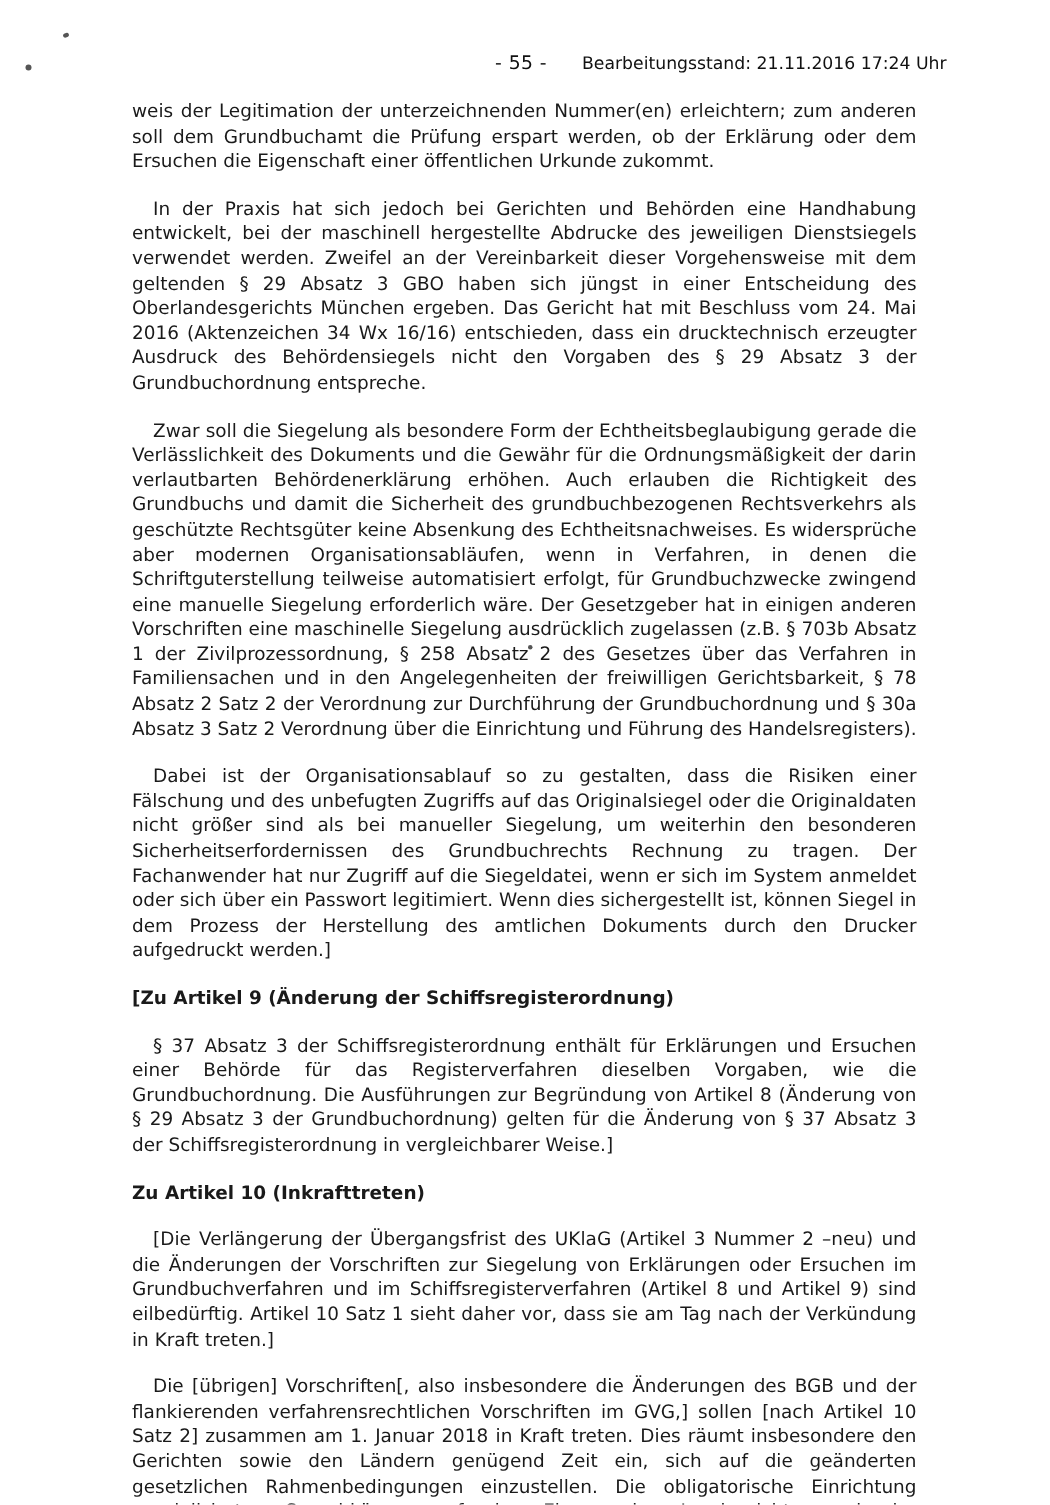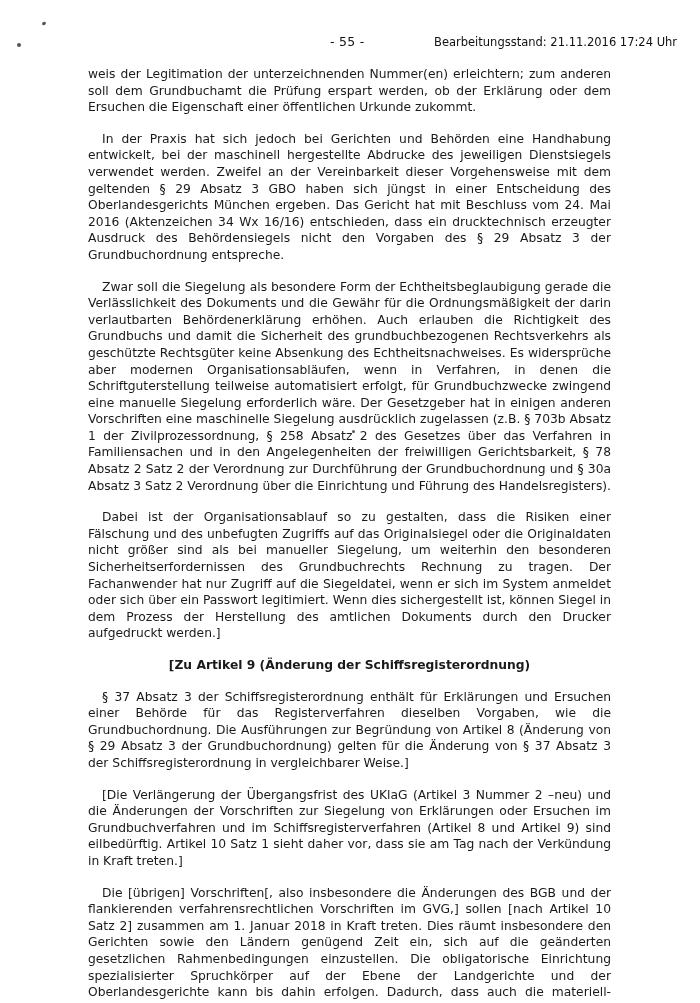--- a/index.html
+++ b/index.html
@@ -43,21 +43,21 @@
   }
   .page-number {
     position: absolute;
     left: 330px;
     top: 0;
     font-size: 12.5px;
     letter-spacing: 0.3px;
   }
   .edit-status {
     position: absolute;
-    left: 434px;
+    left: 388px;
     top: 1px;
     font-size: 11.5px;
     white-space: nowrap;
   }
 
   .content {
     position: absolute;
     left: 88px;
     top: 66px;
     width: 523px;
@@ -72,21 +72,21 @@
     hyphens: manual;
   }
   p.para.indent {
     text-indent: 14px;
   }
   p.heading {
     margin: 0 0 15px 0;
     font-size: 12.3px;
     line-height: 16.6px;
     font-weight: bold;
-    text-align: center;
+    text-align: left;
   }
   p.last {
     margin-bottom: 0;
   }
 </style>
 </head>
 <body>
 
 <div class="page">
 
@@ -99,17 +99,18 @@
     <span class="edit-status">Bearbeitungsstand: 21.11.2016  17:24 Uhr</span>
   </div>
 
   <div class="content">
     <p class="para">weis der Legitimation der unterzeichnenden Nummer(en) erleichtern; zum anderen soll dem Grundbuchamt die Prüfung erspart werden, ob der Erklärung oder dem Ersuchen die Eigenschaft einer öffentlichen Urkunde zukommt.</p>
     <p class="para indent">In der Praxis hat sich jedoch bei Gerichten und Behörden eine Handhabung entwickelt, bei der maschinell hergestellte Abdrucke des jeweiligen Dienstsiegels verwendet werden. Zweifel an der Vereinbarkeit dieser Vorgehensweise mit dem geltenden § 29 Absatz 3 GBO haben sich jüngst in einer Entscheidung des Oberlandesgerichts München ergeben. Das Gericht hat mit Beschluss vom 24. Mai 2016 (Aktenzeichen 34 Wx 16/16) entschieden, dass ein drucktechnisch erzeugter Ausdruck des Behördensiegels nicht den Vorgaben des § 29 Absatz 3 der Grundbuchordnung entspreche.</p>
     <p class="para indent">Zwar soll die Siegelung als besondere Form der Echtheitsbeglaubigung gerade die Verlässlichkeit des Dokuments und die Gewähr für die Ordnungsmäßigkeit der darin verlautbarten Behördenerklärung erhöhen. Auch erlauben die Richtigkeit des Grundbuchs und damit die Sicherheit des grundbuchbezogenen Rechtsverkehrs als geschützte Rechtsgüter keine Absenkung des Echtheitsnachweises. Es widersprüche aber modernen Organisationsabläufen, wenn in Verfahren, in denen die Schriftguterstellung teilweise automatisiert erfolgt, für Grundbuchzwecke zwingend eine manuelle Siegelung erforderlich wäre. Der Gesetzgeber hat in einigen anderen Vorschriften eine maschinelle Siegelung ausdrücklich zugelassen (z.B. § 703b Absatz 1 der Zivilprozessordnung, § 258 Absatz 2 des Gesetzes über das Verfahren in Familiensachen und in den Angelegenheiten der freiwilligen Gerichtsbarkeit, § 78 Absatz 2 Satz 2 der Verordnung zur Durchführung der Grundbuchordnung und § 30a Absatz 3 Satz 2 Verordnung über die Einrichtung und Führung des Handelsregisters).</p>
     <p class="para indent">Dabei ist der Organisationsablauf so zu gestalten, dass die Risiken einer Fälschung und des unbefugten Zugriffs auf das Originalsiegel oder die Originaldaten nicht größer sind als bei manueller Siegelung, um weiterhin den besonderen Sicherheitserfordernissen des Grundbuchrechts Rechnung zu tragen. Der Fachanwender hat nur Zugriff auf die Siegeldatei, wenn er sich im System anmeldet oder sich über ein Passwort legitimiert. Wenn dies sichergestellt ist, können Siegel in dem Prozess der Herstellung des amtlichen Dokuments durch den Drucker aufgedruckt werden.]</p>
     <p class="heading">[Zu Artikel 9 (Änderung der Schiffsregisterordnung)</p>
     <p class="para indent">§ 37 Absatz 3 der Schiffsregisterordnung enthält für Erklärungen und Ersuchen einer Behörde für das Registerverfahren dieselben Vorgaben, wie die Grundbuchordnung. Die Ausführungen zur Begründung von Artikel 8 (Änderung von § 29 Absatz 3 der Grundbuchordnung) gelten für die Änderung von § 37 Absatz 3 der Schiffsregisterordnung in vergleichbarer Weise.]</p>
+    <p class="heading">Zu Artikel 10 (Inkrafttreten)</p>
     <p class="para indent">[Die Verlängerung der Übergangsfrist des UKlaG (Artikel 3 Nummer 2 –neu) und die Änderungen der Vorschriften zur Siegelung von Erklärungen oder Ersuchen im Grundbuchverfahren und im Schiffsregisterverfahren (Artikel 8 und Artikel 9) sind eilbedürftig. Artikel 10 Satz 1 sieht daher vor, dass sie am Tag nach der Verkündung in Kraft treten.]</p>
     <p class="para indent last">Die [übrigen] Vorschriften[, also insbesondere die Änderungen des BGB und der flankierenden verfahrensrechtlichen Vorschriften im GVG,] sollen [nach Artikel 10 Satz 2] zusammen am 1. Januar 2018 in Kraft treten. Dies räumt insbesondere den Gerichten sowie den Ländern genügend Zeit ein, sich auf die geänderten gesetzlichen Rahmenbedingungen einzustellen. Die obligatorische Einrichtung spezialisierter Spruchkörper auf der Ebene der Landgerichte und der Oberlandesgerichte kann bis dahin erfolgen. Dadurch, dass auch die materiell-rechtlichen Vorschriften erst zu diesem Zeitpunkt in Kraft treten, wird sichergestellt, dass Streitigkeiten über das Anordnungsrecht des Bestellers (§ 650b BGB-</p>
   </div>
 
 </div>
 
 </body></html>

